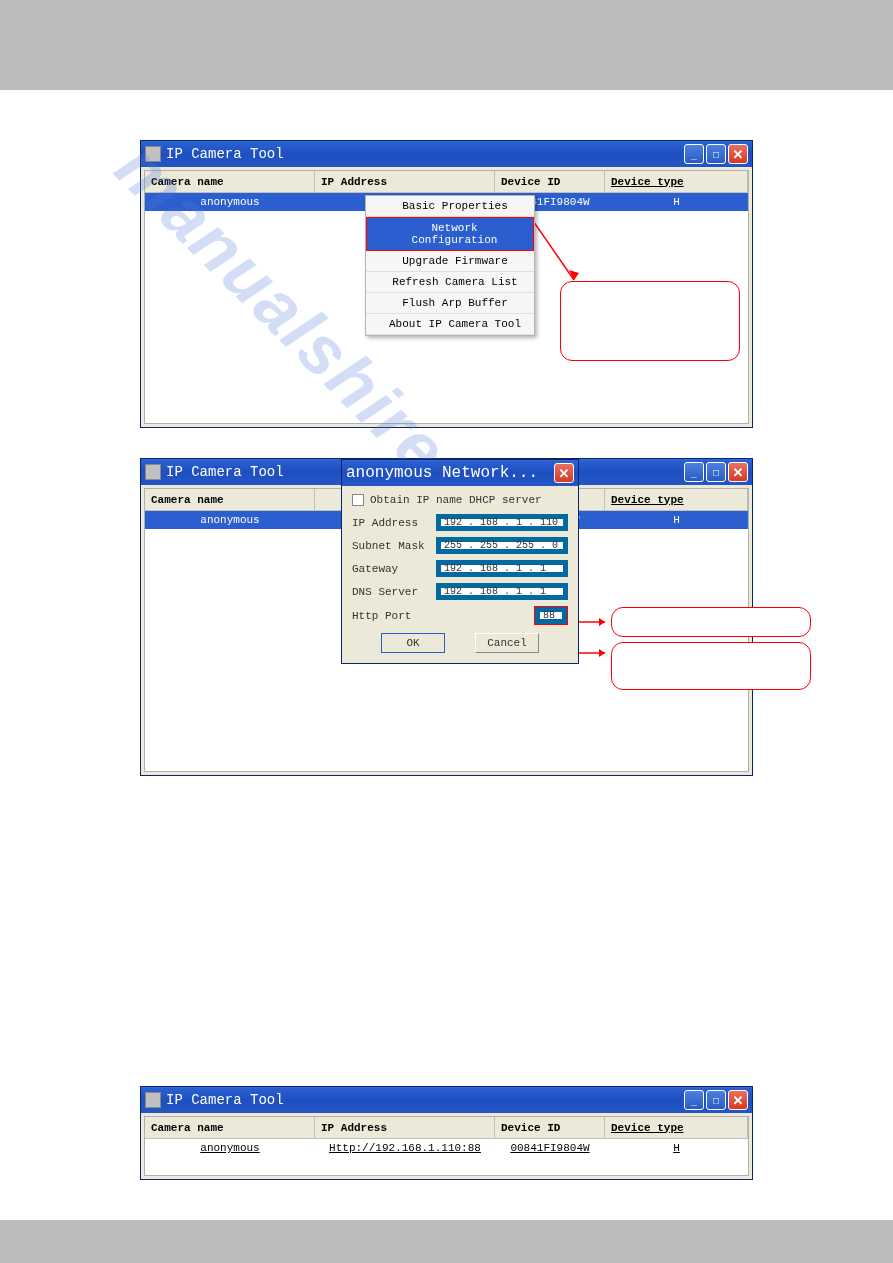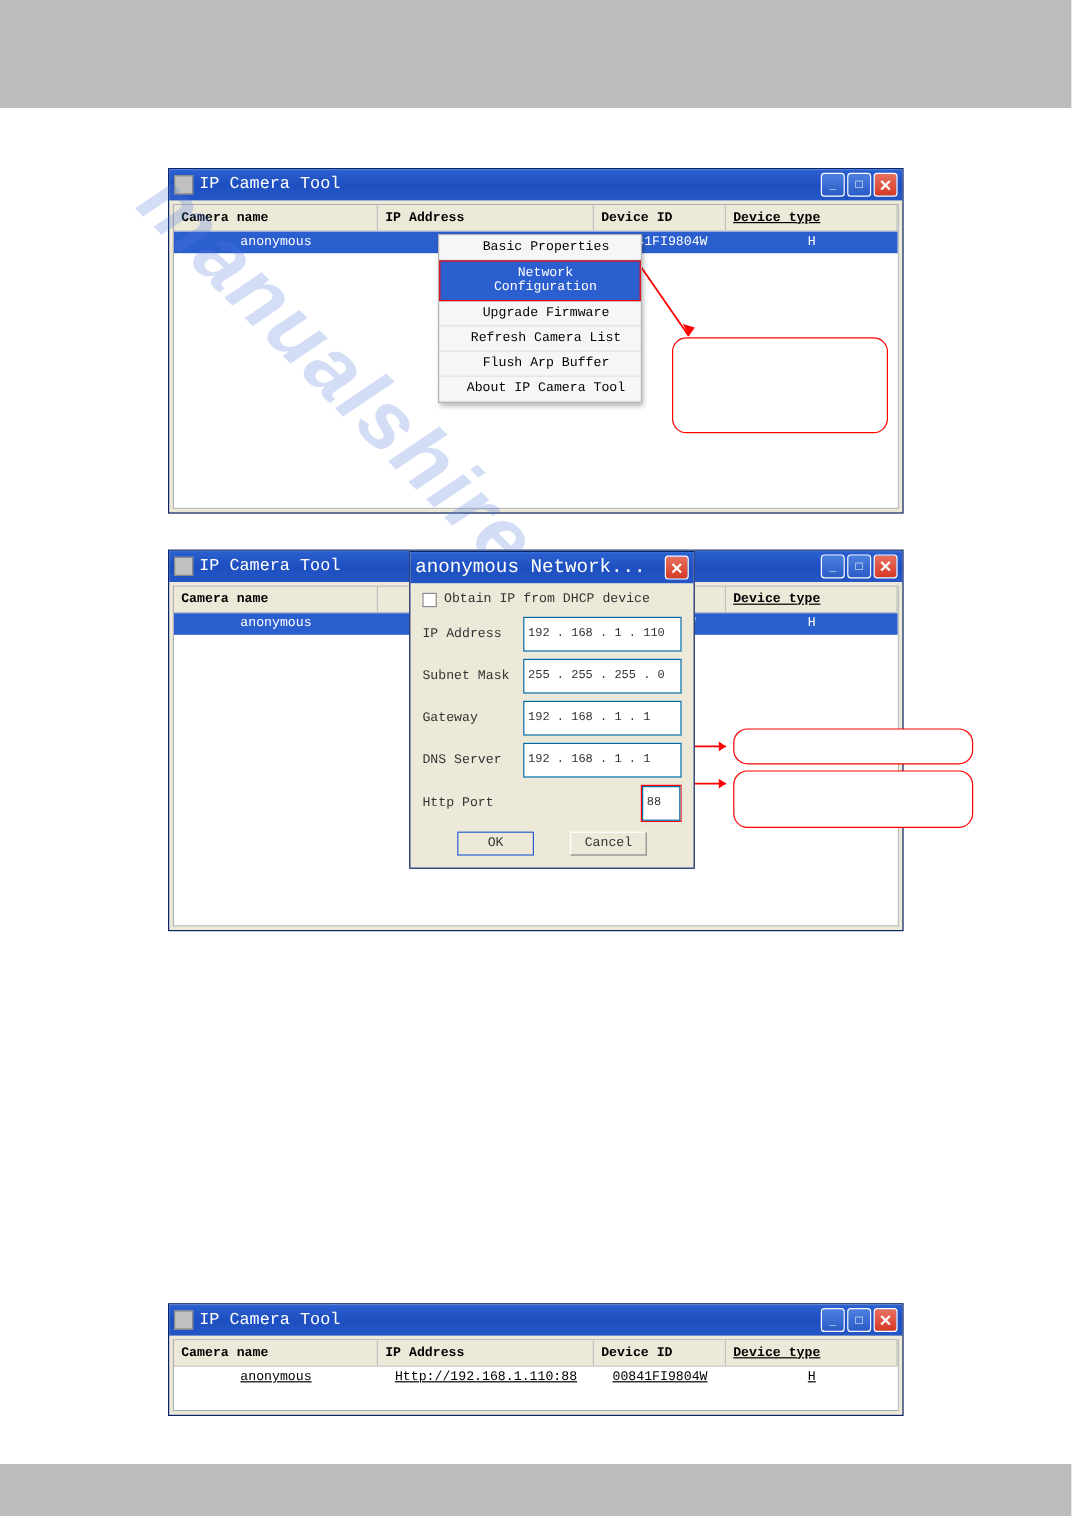--- a/index.html
+++ b/index.html
@@ -34,21 +34,21 @@
   
   .ctx-menu { position: absolute; top: 2px; left: 220px; background: #f6f6f6; border: 1px solid #b5b5b5; box-shadow: 2px 2px 4px rgba(0,0,0,0.3); width: 170px; z-index: 10; font-family: "Courier New", monospace; font-size: 11px; }
   .ctx-item { padding: 4px 10px 4px 20px; border-bottom: 1px solid #e0e0e0; }
   .ctx-item.hl { background: #2b5fcf; color: #fff; border: 1px solid red; padding-left: 19px; }
 
   
   .xp-dialog { position: absolute; top: 0; left: 200px; width: 238px; border: 1px solid #0a246a; background: #ece9d8; z-index: 20; }
   .dlg-body { padding: 8px 10px 6px 10px; font-family: "Courier New", monospace; font-size: 11px; color: #333; }
   .dlg-row { display: flex; align-items: center; margin-bottom: 6px; }
   .dlg-label { width: 84px; }
-  .dlg-field { flex: 1; background: #fff; border: 1px solid #0369a1; height: 29px; padding: 0 3px; display: flex; align-items: center; font-size: 10px; }
+  .dlg-field { flex: 1; background: #fff; border: 5px solid #0369a1; height: 17px; padding: 0 3px; display: flex; align-items: center; font-size: 10px; }
   .boxed { border: 1.5px solid red; padding: 0; }
   .dlg-buttons { display: flex; justify-content: center; gap: 30px; margin: 8px 0 4px 0; }
   .dlg-btn { background: #ece9d8; border: 1px solid #888; border-top-color: #fff; border-left-color: #fff; width: 64px; height: 20px; font-size: 11px; display: flex; align-items: center; justify-content: center; }
   .dlg-btn.primary { border: 1px solid #2b5fcf; }
   .dlg-note { font-size: 9px; color: #666; text-align: center; line-height: 1.3; }
   .check { display: flex; align-items: center; margin-bottom: 8px; }
   .check .box { width: 12px; height: 12px; border: 1px solid #888; background: #fff; margin-right: 6px; }
 
   
   .callout { position: absolute; border: 1.5px solid red; border-radius: 12px; background: #fff; }
@@ -135,21 +135,21 @@
     <div class="xp-dialog">
       <div class="xp-titlebar">
         <span class="xp-title" style="font-family:'Courier New';font-size:16px;">anonymous Network...</span>
         <div class="xp-buttons">
           <div class="xp-btn close">✕</div>
         </div>
       </div>
       <div class="dlg-body">
         <div class="check">
           <span class="box"></span>
-          <span>Obtain IP from DHCP device</span>
+          <span>Obtain IP name DHCP server</span>
         </div>
         <div class="dlg-row">
             <div class="dlg-label">IP Address</div>
             <div class="dlg-field">192 . 168 . 1 . 110</div>
           </div>
         <div class="dlg-row">
             <div class="dlg-label">Subnet Mask</div>
             <div class="dlg-field">255 . 255 . 255 . 0</div>
           </div>
         <div class="dlg-row">

